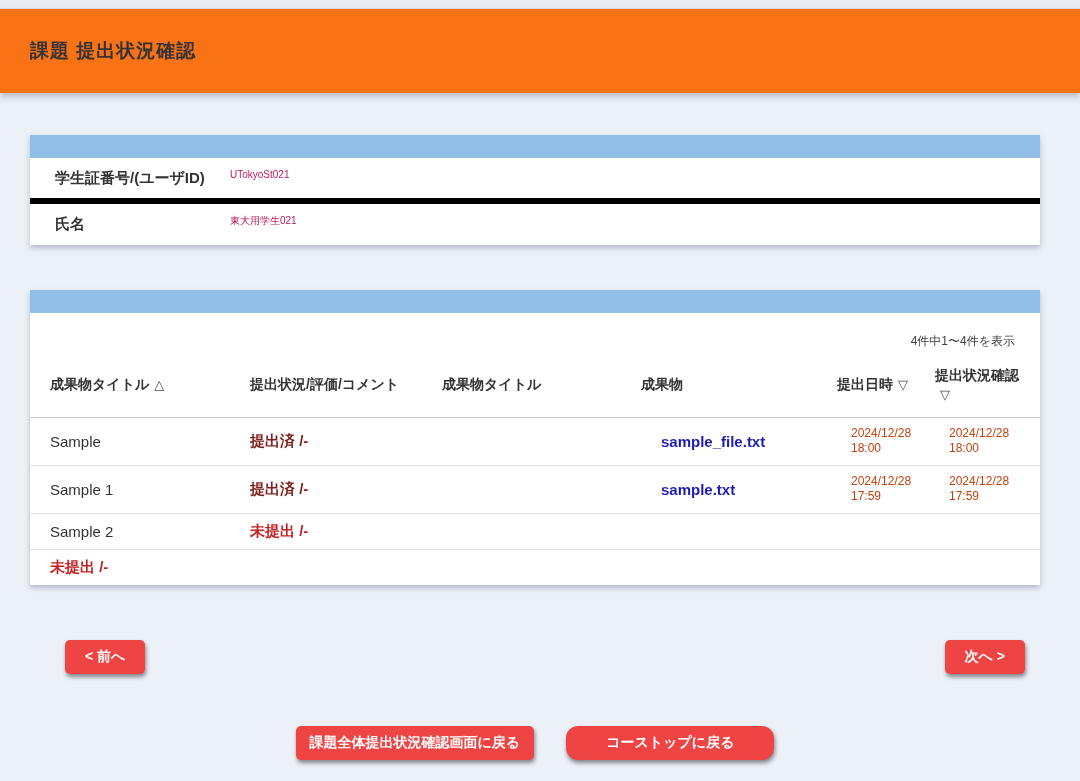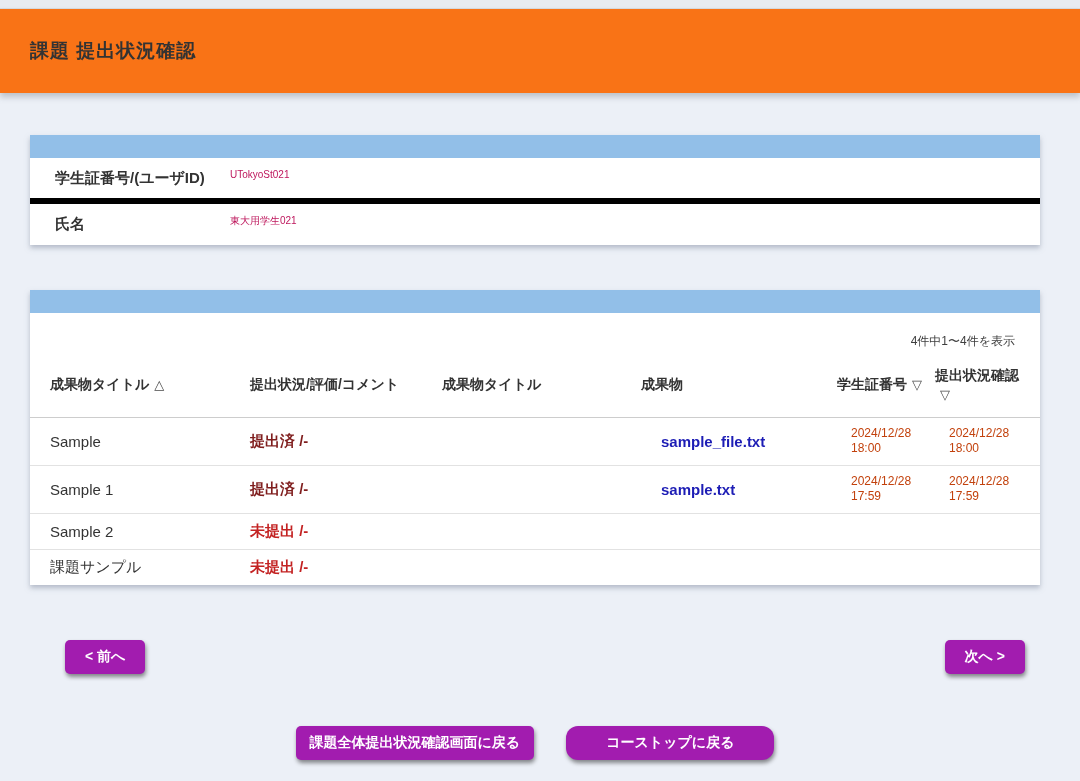--- a/index.html
+++ b/index.html
@@ -64,21 +64,21 @@
   }
   .data-row:last-child { border-bottom:none; }
   .cell { padding-right:8px; overflow-wrap:anywhere; }
   .status { font-weight:bold; }
   .status.submitted { color:#7f1d1d; }
   .status.not_submitted { color:#C32222; }
   .link { color:#1D1DB5; font-weight:bold; cursor:pointer; text-decoration:none;margin-left:20px; }
   .date-cell { font-size:12px; line-height:1.3; color:#c2410c;margin-left:14px; }
 
   .btn-dark {
-    background:#a21caf; color:#FFFFFF;
+    background:#ef4444; color:#FFFFFF;
     font-family:inherit; font-weight:bold; font-size:14px;
     border:none; border-radius:5px;
     padding:8px 20px;
     box-shadow:1px 3px 4px rgba(0,0,0,0.45);
     cursor:pointer;
     white-space:nowrap;
   }
   .pager {
     display:flex; justify-content:space-between; align-items:center;
     margin-top:55px;
@@ -127,21 +127,21 @@
       <div class="hcell">
         <span>提出状況/評価/コメント</span>
       </div>
       <div class="hcell">
         <span>成果物タイトル</span>
       </div>
       <div class="hcell">
         <span>成果物</span>
       </div>
       <div class="hcell">
-        <span>学生証番号</span><span class="sort">▽</span>
+        <span>提出日時</span><span class="sort">▽</span>
       </div>
       <div class="hcell">
         <span>提出状況確認</span><span class="sort">▽</span>
       </div>
     </div>
 
     <div>
     <div class="grid data-row">
       <div class="cell">Sample</div>
       <div class="cell status submitted">提出済 /-</div>
@@ -175,21 +175,20 @@
     <div class="grid data-row">
       <div class="cell">Sample 2</div>
       <div class="cell status not_submitted">未提出 /-</div>
       <div class="cell"></div>
       <div class="cell"><a class="link"></a></div>
       <div class="cell date-cell"></div>
       <div class="cell date-cell"></div>
     </div>
 
     <div class="grid data-row">
-      <div class="cell">課題サンプル</div>
       <div class="cell status not_submitted">未提出 /-</div>
       <div class="cell"></div>
       <div class="cell"><a class="link"></a></div>
       <div class="cell date-cell"></div>
       <div class="cell date-cell"></div>
     </div>
   </div>
   </section>
 
   <div class="pager">

